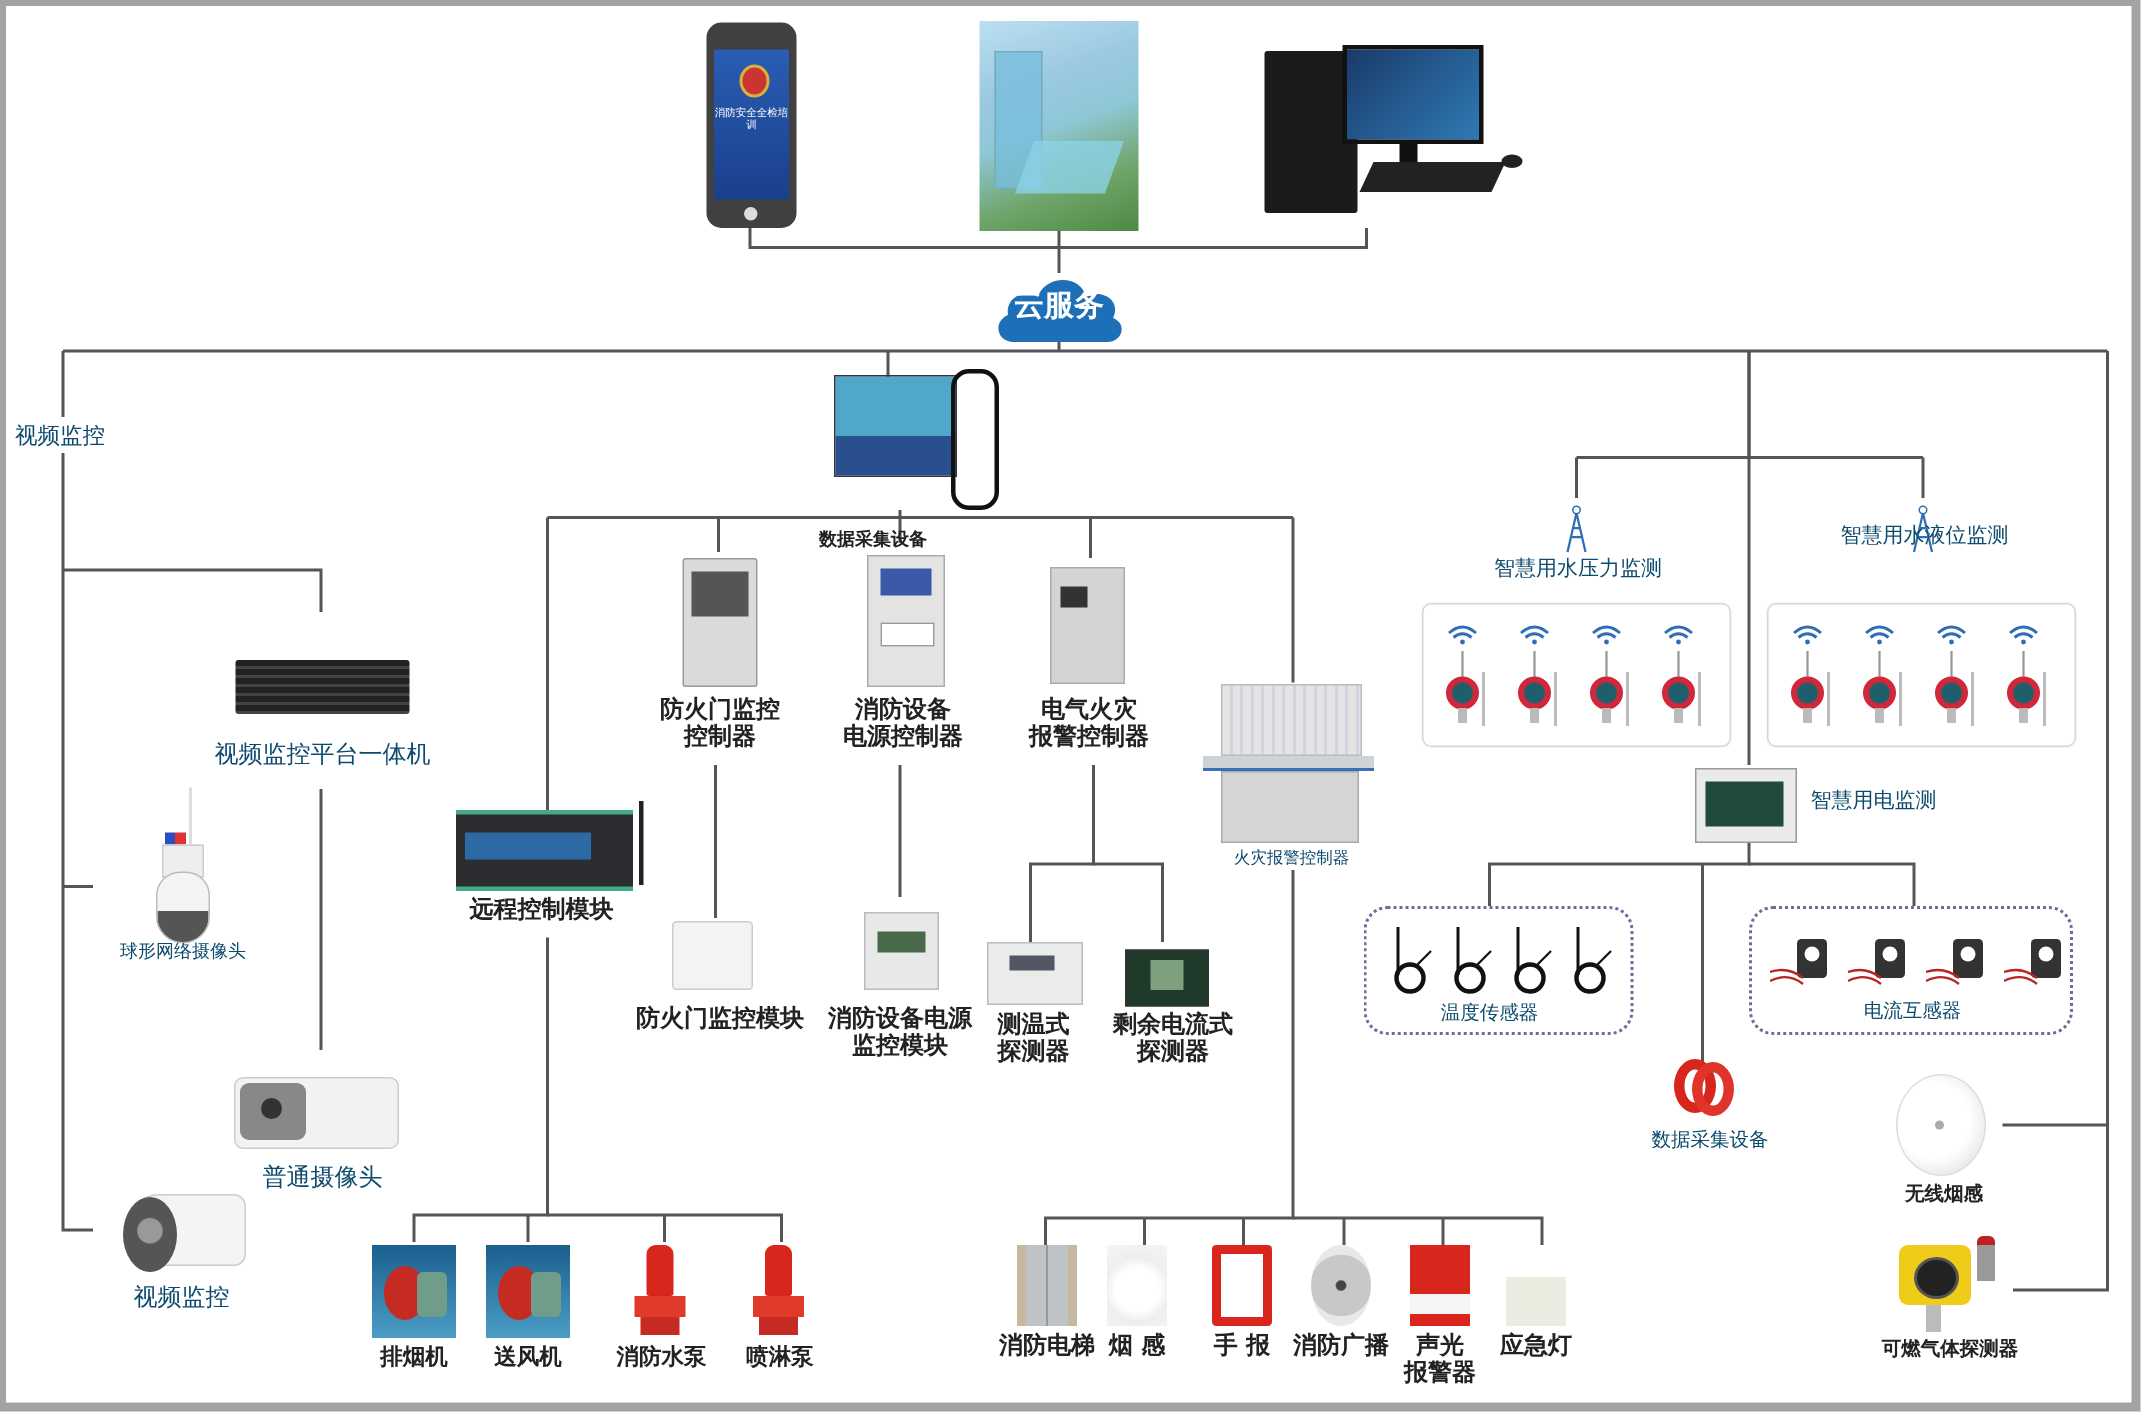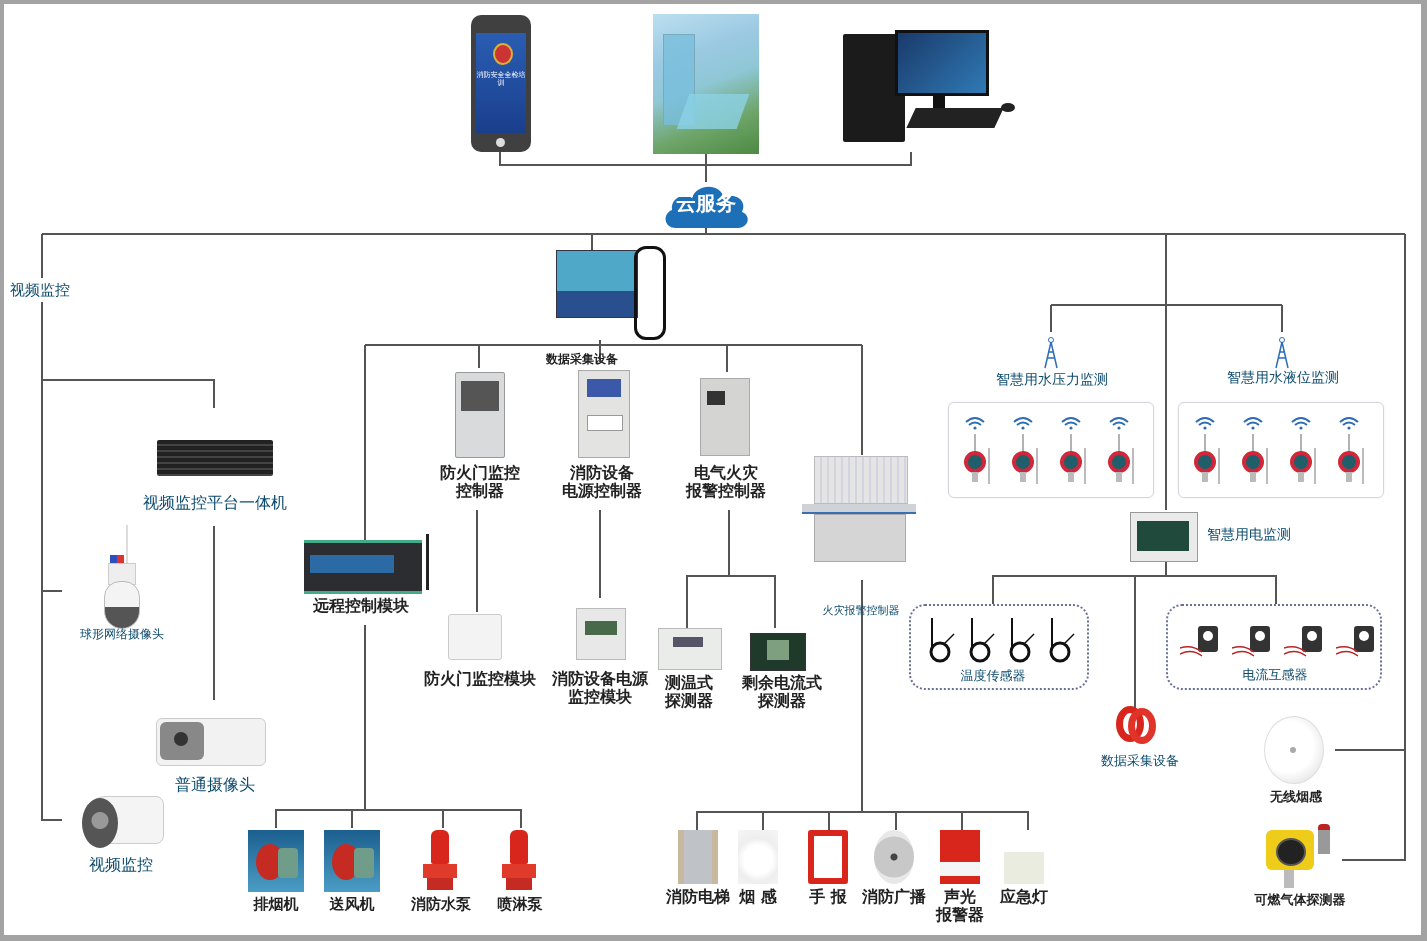--- a/index.html
+++ b/index.html
@@ -146,21 +146,21 @@
   <div style="position:absolute;left:6px;top:12px;width:18px;height:14px;background:#333;"></div>
 </div>
 <div class="lbl b" style="left:676px;top:464px;width:100px;font-size:16px;white-space:pre;">电气火灾
 报警控制器</div>
 
 <div class="dev" style="left:802px;top:456px;width:114px;height:106px;">
   <div style="position:absolute;left:12px;top:0;width:92px;height:46px;background:#e4e4e4;border:1px solid #bbb;background-image:repeating-linear-gradient(90deg,transparent 0 5px,#d4d4e0 5px 7px);"></div>
   <div style="position:absolute;left:0;top:48px;width:114px;height:8px;background:#cfd3d8;border-bottom:2px solid #3b6fb5;"></div>
   <div style="position:absolute;left:12px;top:58px;width:90px;height:46px;background:#d5d5d5;border:1px solid #aaa;"></div>
 </div>
-<div class="lbl" style="left:806px;top:566px;width:110px;font-size:11px;margin-top:39px;">火灾报警控制器</div>
+<div class="lbl" style="left:806px;top:566px;width:110px;font-size:11px;">火灾报警控制器</div>
 
 <div class="dev" style="left:304px;top:540px;width:118px;height:48px;background:#2b2d31;border-top:3px solid #4a8;border-bottom:3px solid #4a8;">
   <div style="position:absolute;left:6px;top:12px;width:84px;height:18px;background:#2c6aa5;"></div>
 </div>
 <div class="dev" style="left:426px;top:534px;width:3px;height:56px;background:#222;"></div>
 <div class="lbl b" style="left:308px;top:597px;width:106px;font-size:16px;">远程控制模块</div>
 
 <div class="dev" style="left:448px;top:614px;width:52px;height:44px;background:#f3f3f3;border:1px solid #ccc;border-radius:3px;"></div>
 <div class="lbl b" style="left:420px;top:670px;width:120px;font-size:16px;">防火门监控模块</div>
 
@@ -231,21 +231,21 @@
 </div>
 <div class="lbl" style="left:990px;top:371px;width:124px;font-size:14px;">智慧用水压力监测</div>
 <div class="solidbox" style="left:948px;top:402px;width:204px;height:94px;"></div>
 
 <div class="dev" style="left:1273px;top:334px;width:18px;height:36px;">
   <svg width="18" height="36" viewBox="0 0 18 36">
       <path d="M9 8 L3 34 M9 8 L15 34 M5 24 H13 M6 18 H12" stroke="#2f6db5" stroke-width="1.5" fill="none"></path>
       <circle cx="9" cy="6" r="2.5" fill="none" stroke="#2f6db5"></circle>
     </svg>
 </div>
-<div class="lbl" style="left:1222px;top:369px;width:122px;font-size:14px;">智慧用水液位监测</div>
+<div class="lbl" style="left:1222px;top:349px;width:122px;font-size:14px;">智慧用水液位监测</div>
 <div class="solidbox" style="left:1178px;top:402px;width:204px;height:94px;"></div>
 <div id="water-sensors">
     <div class="dev" style="left: 958px; top: 412px; width: 40px; height: 78px;"><svg width="40" height="78" viewBox="0 0 40 78">
         <path d="M8 10 Q17 2 26 10" stroke="#2f6db5" stroke-width="2" fill="none"></path>
         <path d="M11 13 Q17 8 23 13" stroke="#2f6db5" stroke-width="2" fill="none"></path>
         <circle cx="17" cy="16" r="1.6" fill="#2f6db5"></circle>
         <line x1="17" y1="22" x2="17" y2="40" stroke="#999" stroke-width="1.5"></line>
         <circle cx="17" cy="50" r="9" fill="#1e5f6b" stroke="#d0283a" stroke-width="4"></circle>
         <rect x="14" y="60" width="6" height="10" fill="#bbb"></rect>
         <line x1="31" y1="36" x2="31" y2="72" stroke="#bbb" stroke-width="2"></line>

